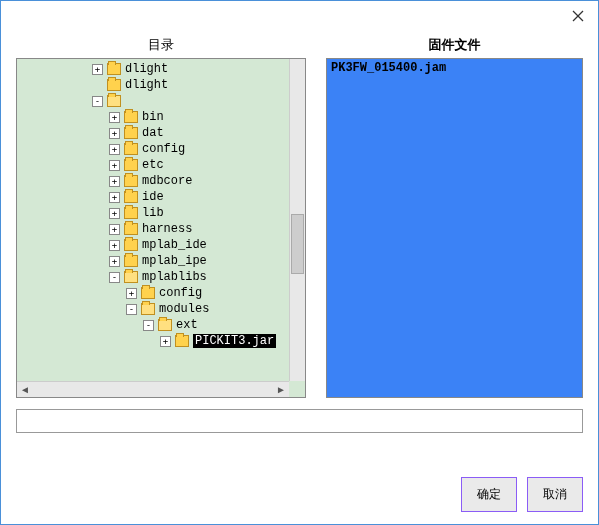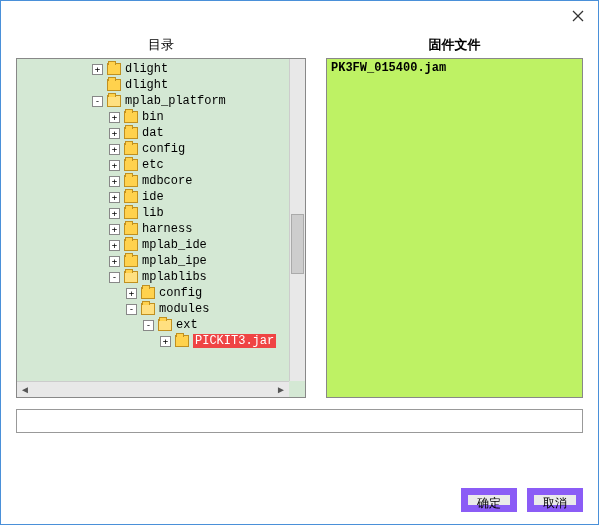--- a/index.html
+++ b/index.html
@@ -15,32 +15,32 @@
 .panel-title { text-align: center; font-size: 13px; margin-bottom: 4px; }
 .tree-container { width: 100%; height: 340px; border: 1px solid #888; background: #d4e8d4; position: relative; overflow: hidden; }
 .tree-scroll { width: 100%; height: 322px; overflow: hidden; position: relative; }
 .tree { padding: 2px 0; font-family: "Courier New", monospace; font-size: 12px; }
 .tree-row { display: flex; align-items: center; height: 16px; white-space: nowrap; }
 .expand { width: 11px; height: 11px; border: 1px solid #888; background: #fff; display: inline-flex; align-items: center; justify-content: center; font-size: 9px; line-height: 1; cursor: pointer; margin-right: 4px; font-family: monospace; }
 .folder { width: 14px; height: 12px; background: #ffd24d; border: 1px solid #c09020; margin-right: 4px; display: inline-block; position: relative; }
 .folder::before { content: ""; position: absolute; top: -3px; left: 0; width: 6px; height: 3px; background: #ffd24d; border: 1px solid #c09020; border-bottom: none; }
 .folder.open { background: #ffe080; }
 .label { }
-.label.selected { background: #ef4444; color: #fff; padding: 0 2px; }
+.label.selected { background: #000000; color: #fff; padding: 0 2px; }
 .vscroll { position: absolute; right: 0; top: 0; width: 16px; height: 322px; background: #e8e8e8; border-left: 1px solid #ccc; }
 .vscroll-thumb { position: absolute; left: 1px; width: 13px; background: #cdcdcd; border: 1px solid #aaa; }
 .hscroll { position: absolute; bottom: 0; left: 0; right: 16px; height: 16px; background: #e8e8e8; border-top: 1px solid #ccc; }
 .hscroll-arrow { position: absolute; width: 16px; height: 14px; top: 0; display: flex; align-items: center; justify-content: center; font-size: 10px; color: #555; cursor: pointer; }
 .hscroll-arrow.left { left: 0; }
 .hscroll-arrow.right { right: 0; }
-.file-list { width: 100%; height: 340px; border: 1px solid #888; background: #bef264; padding: 2px 4px; font-family: "Courier New", monospace; font-size: 12px; }
+.file-list { width: 100%; height: 340px; border: 1px solid #888; background: #3b82f6; padding: 2px 4px; font-family: "Courier New", monospace; font-size: 12px; }
 .file-item { height: 16px; cursor: pointer; }
 .text-field { position: absolute; left: 15px; right: 15px; top: 408px; height: 24px; border: 1px solid #999; background: #fff; padding: 2px 4px; }
 .button-row { position: absolute; right: 15px; bottom: 12px; display: flex; gap: 10px; }
-.btn { min-width: 56px; height: 24px; border: 7px solid #8b5cf6; background: #eaeaea; cursor: pointer; font-size: 12px; font-family: inherit; }
+.btn { min-width: 56px; height: 35px; border: 1px solid #8b5cf6; background: #eaeaea; cursor: pointer; font-size: 12px; font-family: inherit; }
 .indent { display: inline-block; }
 </style>
 </head>
 <body>
 
 <div class="window">
   <div class="titlebar">
     <div class="close-btn">
       <svg viewBox="0 0 12 12">
           <line x1="1" y1="1" x2="11" y2="11" stroke="#333" stroke-width="1.2"></line>
@@ -64,21 +64,20 @@
               <div class="tree-row">
                 <span class="indent" style="width: 75px;"></span>
                 <span style="display: inline-block; width: 15px;"></span>
                 <span class="folder"></span>
                 <span class="label">dlight</span>
               </div>
               <div class="tree-row">
                 <span class="indent" style="width: 75px;"></span>
                 <span class="expand">-</span>
                 <span class="folder open"></span>
-                <span class="label">mplab_platform</span>
               </div>
               <div class="tree-row">
                 <span class="indent" style="width: 92px;"></span>
                 <span class="expand">+</span>
                 <span class="folder"></span>
                 <span class="label">bin</span>
               </div>
               <div class="tree-row">
                 <span class="indent" style="width: 92px;"></span>
                 <span class="expand">+</span>

